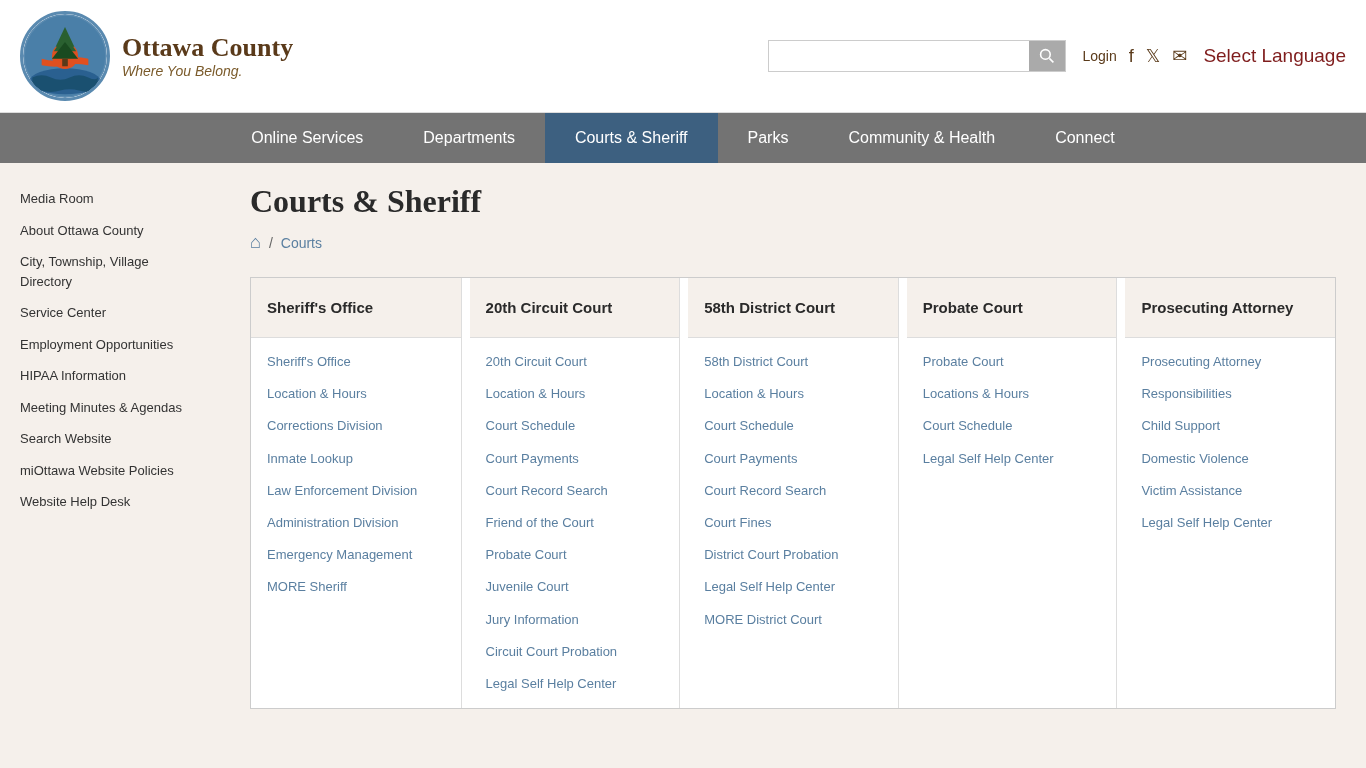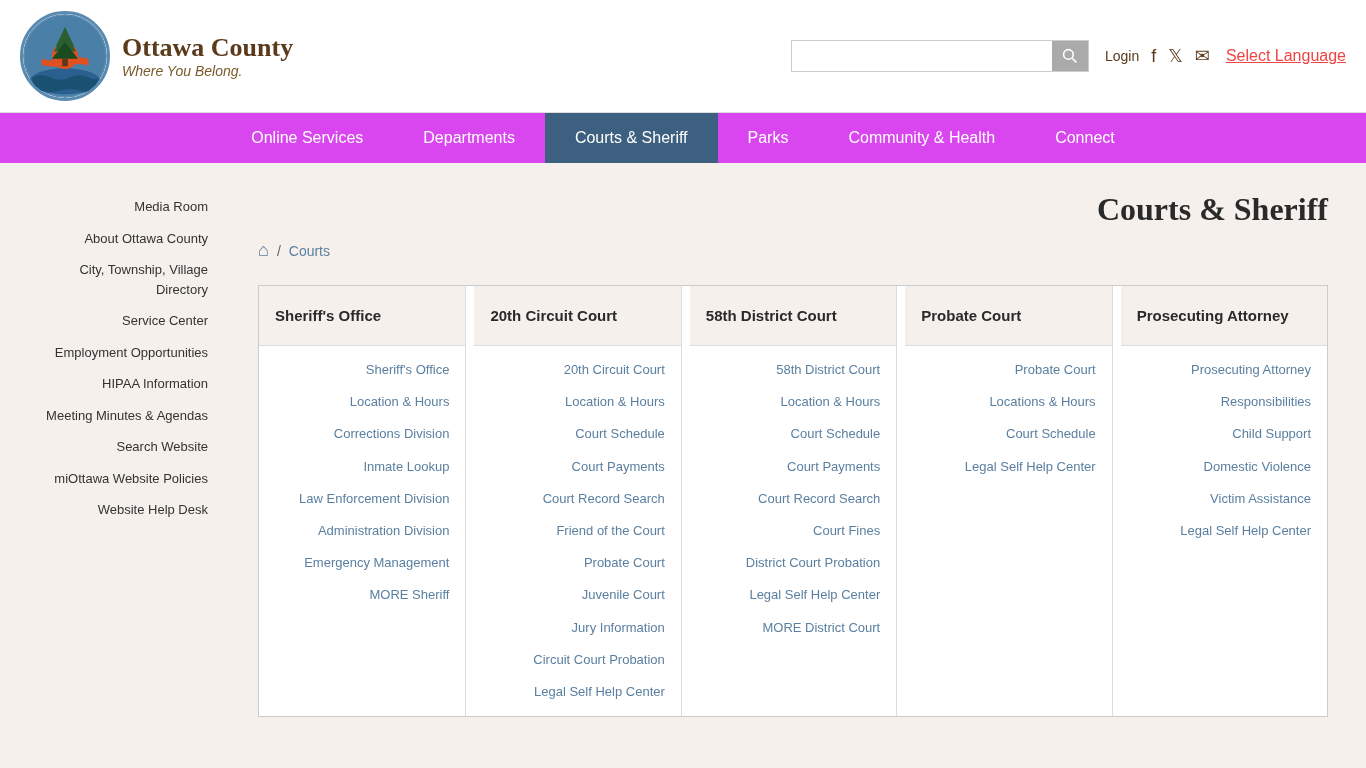--- a/index.html
+++ b/index.html
@@ -16,31 +16,31 @@
 
     .header-right { display: flex; align-items: center; gap: 16px; }
     .search-box { display: flex; align-items: center; border: 1px solid #ccc; background: #fff; }
     .search-input { border: none; outline: none; padding: 6px 12px; width: 260px; font-size: 14px; }
     .search-btn { background: #aaa; border: none; padding: 7px 10px; cursor: pointer; display: flex; align-items: center; }
     .search-icon-svg { width: 16px; height: 16px; fill: #fff; }
 
     .header-actions { display: flex; align-items: center; gap: 12px; }
     .login-link { color: #5a3a1a; text-decoration: none; font-size: 14px; }
     .social-icon { color: #5a3a1a; font-size: 18px; text-decoration: none; cursor: pointer; }
-    .lang-select { font-size: 16px; color: #ef4444; text-decoration: underline; }
-
-    
-    nav { background: #d946ef; }
+    .lang-select { font-size: 19px; color: #7f1d1d; }
+
+    
+    nav { background: #737373; }
     .nav-list { display: flex; list-style: none; justify-content: center; }
     .nav-item { position: relative; }
     .nav-link { display: block; color: #fff; text-decoration: none; padding: 16px 30px; font-size: 16px; font-weight: 500; white-space: nowrap; }
     .nav-link.active { background: #3d6080; }
 
     
-    .content-wrapper { display: flex; padding: 8px; text-align: right; }
+    .content-wrapper { display: flex; padding: 0; }
 
     
     .sidebar { width: 220px; flex-shrink: 0; padding: 20px 0; background: #f5f0eb; }
     .sidebar-link { display: block; color: #333; text-decoration: none; padding: 6px 20px; font-size: 13px; line-height: 1.5; }
 
     
     .main-content { flex: 1; padding: 20px 30px; }
     .page-title { font-size: 32px; font-weight: bold; color: #2a2a2a; margin-bottom: 12px; font-family: Georgia, serif; }
     .breadcrumb { display: flex; align-items: center; gap: 8px; margin-bottom: 24px; font-size: 14px; }
     .breadcrumb-home { color: #5a7fa0; font-size: 18px; text-decoration: none; }

